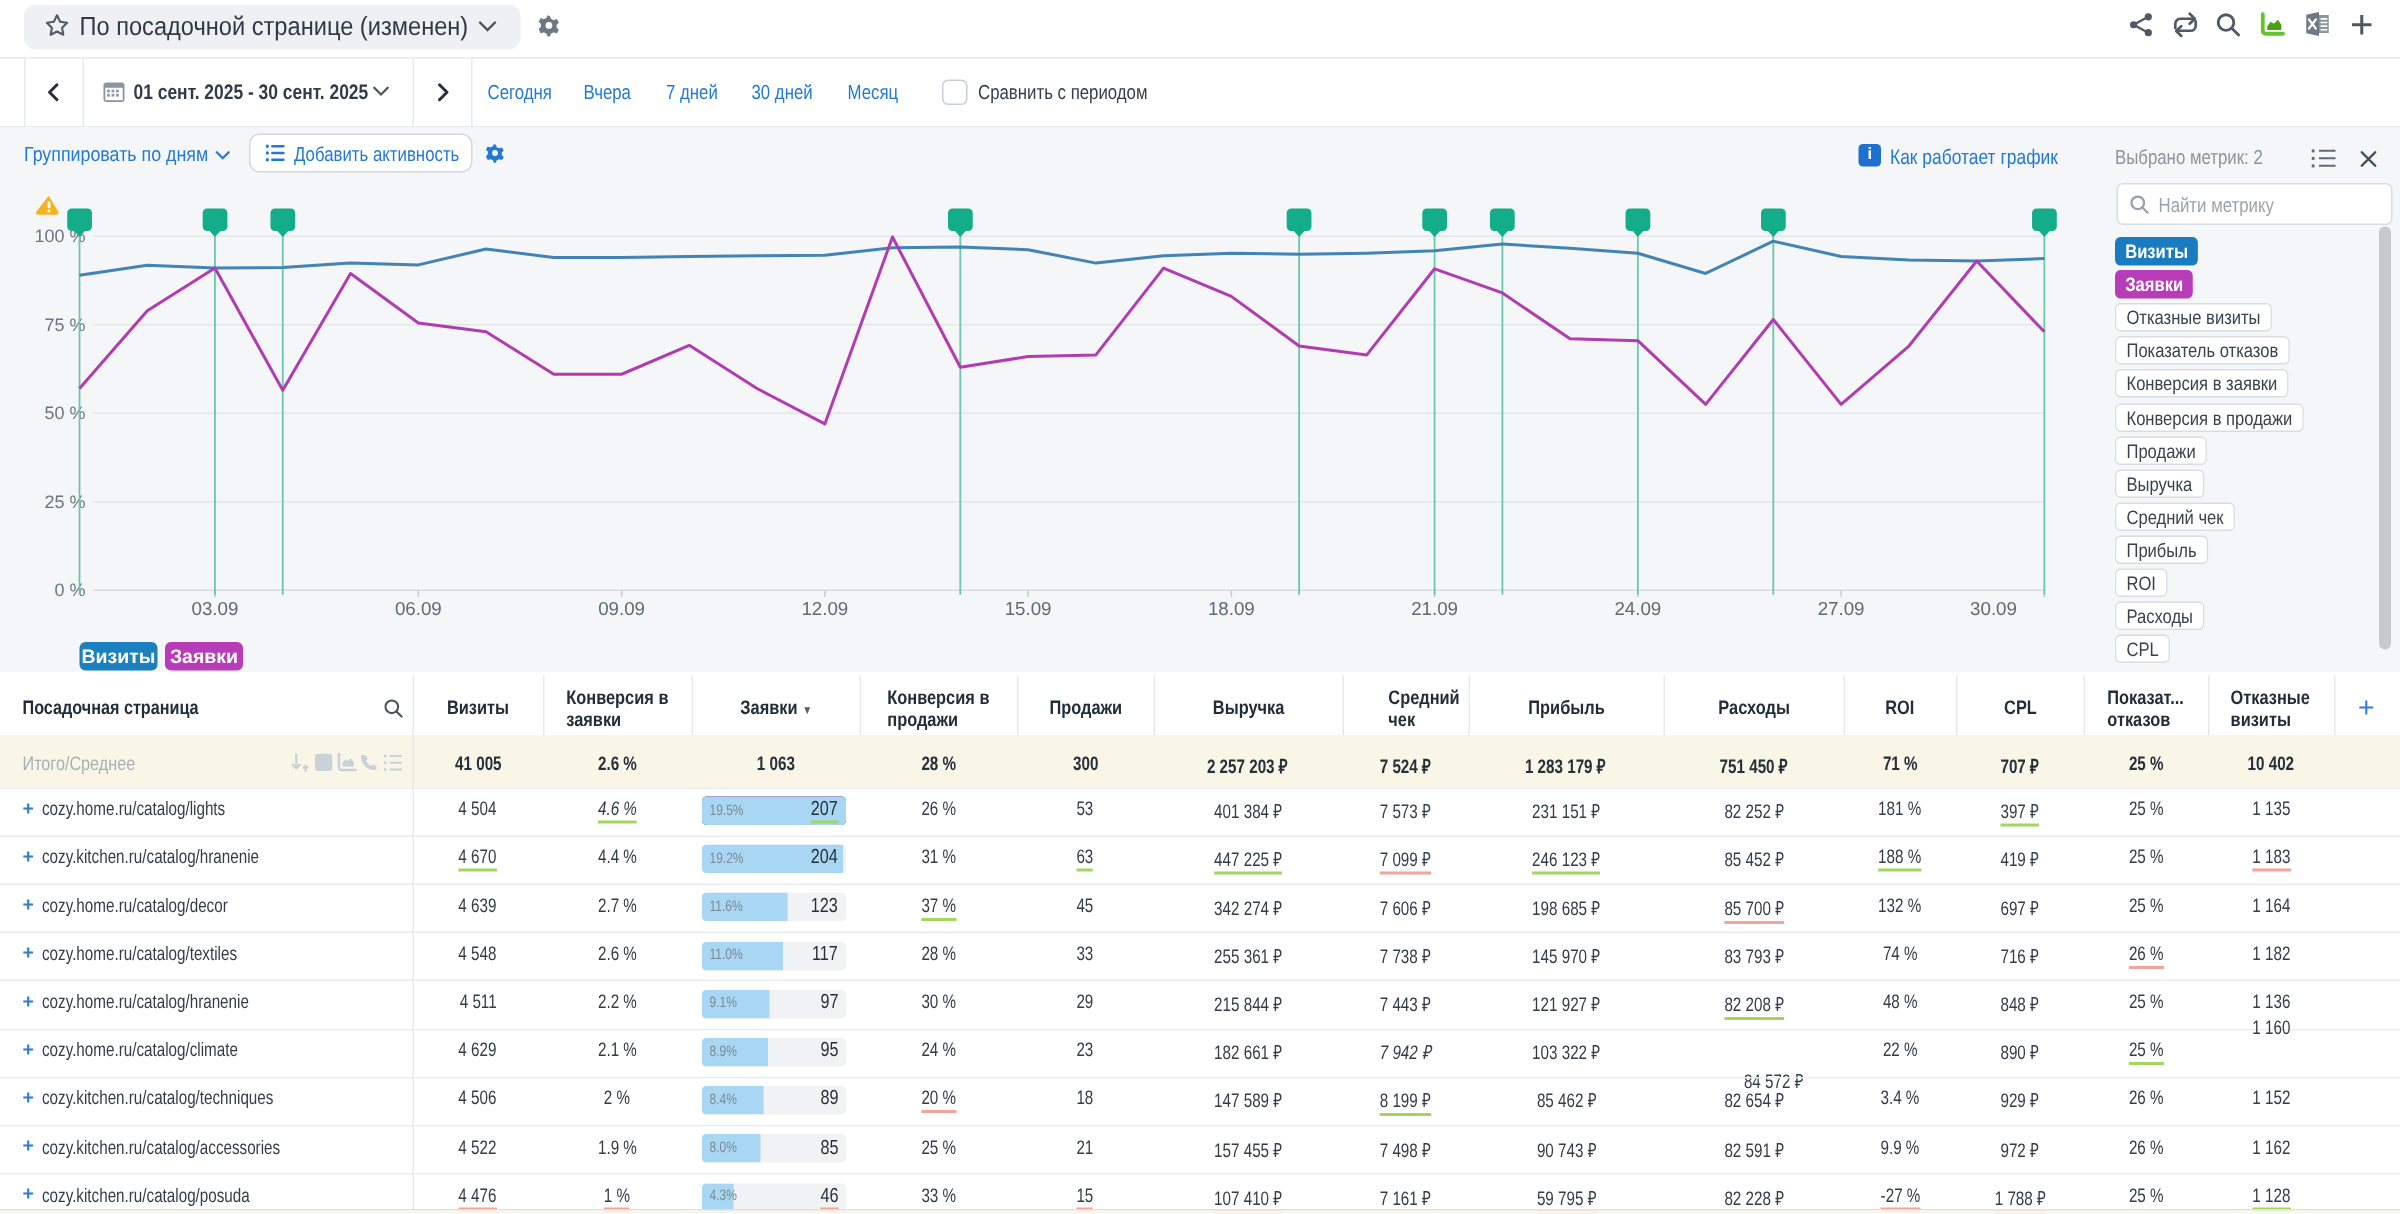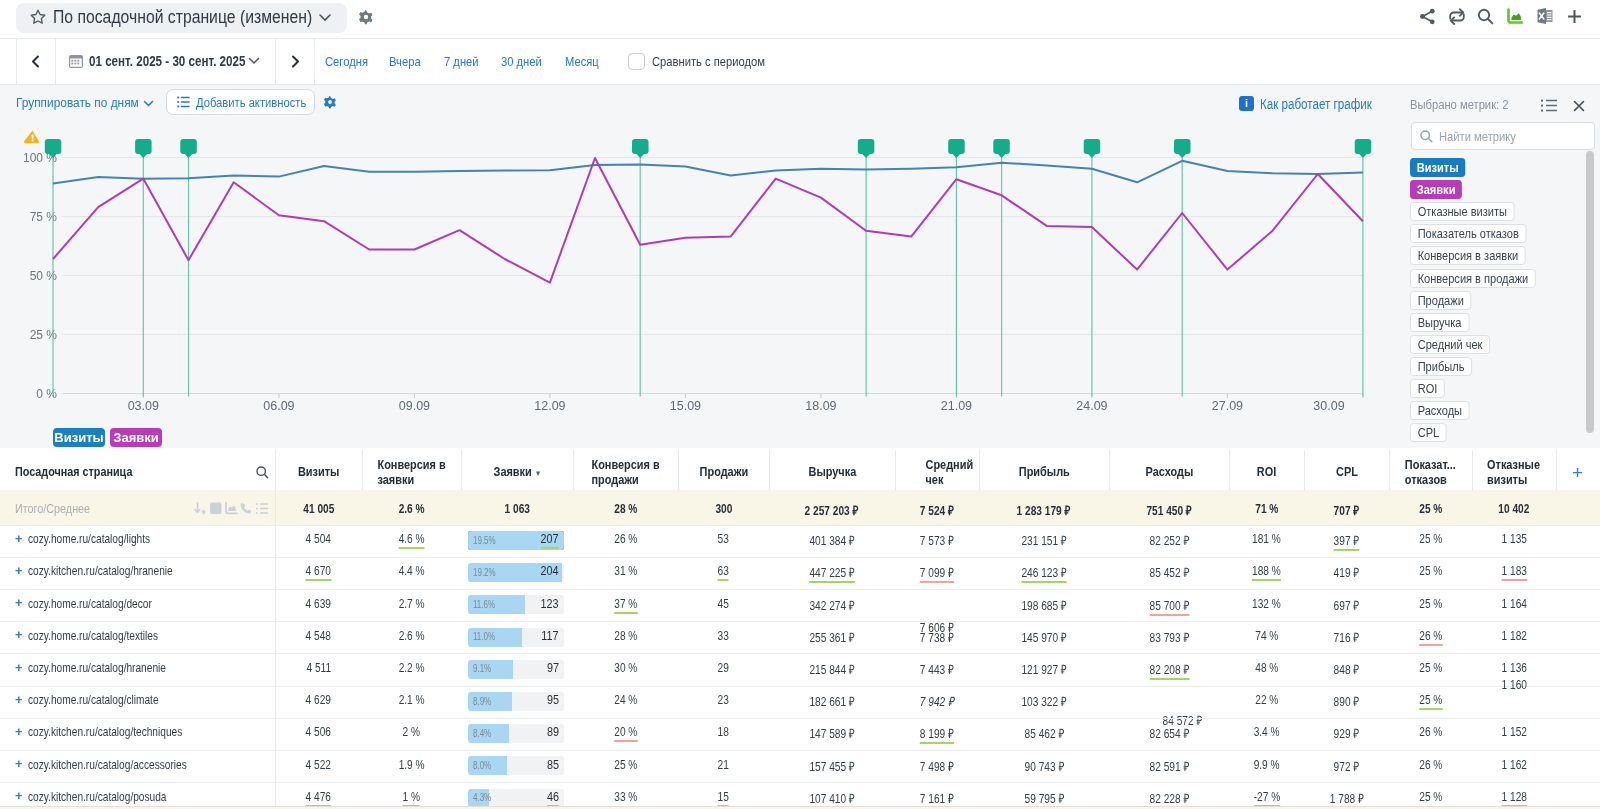--- a/index.html
+++ b/index.html
@@ -299,21 +299,21 @@
 <div class="cellb sxc" style="left:979px;top:501px;width:130px;"><span class="in">1 283 179 ₽</span></div>
 <div class="cellb sxc" style="left:1109px;top:501px;width:120px;"><span class="in">751 450 ₽</span></div>
 <div class="cellb sxc" style="left:1229px;top:501px;width:75px;"><span class="in">71 %</span></div>
 <div class="cellb sxc" style="left:1304px;top:501px;width:85px;"><span class="in">707 ₽</span></div>
 <div class="cellb sxc" style="left:1389px;top:501px;width:83px;"><span class="in">25 %</span></div>
 <div class="cellb sxc" style="left:1472px;top:501px;width:84px;"><span class="in">10 402</span></div>
 <div class="hline" style="left:0;top:524.5px;width:1600px;background:#ebedef;"></div>
 <div class="abs" style="left:15px;top:530.7px;font-size:13px;font-weight:bold;color:#2d7fd0;">+</div>
 <div class="abs" style="left:28px;top:531.2px;font-size:13px;color:#333d47;white-space:nowrap;transform:scaleX(0.78);transform-origin:0 50%;">cozy.home.ru/catalog/lights</div>
 <div class="cell sxc" style="left:275px;top:531.2px;width:87px;"><span class="in">4 504</span></div>
-<div class="cell sxc" style="left:362px;top:531.2px;width:99px;"><span class="in"><span class="ug">4.6 %</span></span></div>
+<div class="cell sxc" style="left:362px;top:531.2px;width:99px;font-style:italic;"><span class="in"><span class="ug">4.6 %</span></span></div>
 <div class="abs" style="left:468px;top:531.0px;width:95.5px;height:19px;background:#4c1d95;border-radius:3px;overflow:hidden;">
     <div style="position:absolute;left:0;top:0;width:95.5px;height:19px;background:#a9d6f2;"></div>
     <div style="position:absolute;left:5px;top:3.5px;font-size:10px;color:#7c8894;transform:scaleX(0.8);transform-origin:0 50%;">19.5%</div>
   </div>
 <div class="abs" style="left:468px;top:531.2px;width:95.5px;text-align:right;font-size:13.5px;color:#273039;"><span style="margin-right:4.5px;display:inline-block;transform:scaleX(0.8);transform-origin:100% 50%;"><span class="ug">207</span></span></div>
 <div class="cell sxc" style="left:573px;top:531.2px;width:105px;"><span class="in">26 %</span></div>
 <div class="cell sxc" style="left:678px;top:531.2px;width:91px;"><span class="in">53</span></div>
 <div class="cell sxc" style="left:769px;top:531.2px;width:126px;"><span class="in">401 384 ₽</span></div>
 <div class="cell sxc" style="left:895px;top:531.2px;width:84px;"><span class="in">7 573 ₽</span></div>
 <div class="cell sxc" style="left:979px;top:531.2px;width:130px;"><span class="in">231 151 ₽</span></div>
@@ -348,21 +348,21 @@
 <div class="cell sxc" style="left:275px;top:595.6px;width:87px;"><span class="in">4 639</span></div>
 <div class="cell sxc" style="left:362px;top:595.6px;width:99px;"><span class="in">2.7 %</span></div>
 <div class="abs" style="left:468px;top:595.4px;width:95.5px;height:19px;background:#f1f2f3;border-radius:3px;overflow:hidden;">
     <div style="position:absolute;left:0;top:0;width:56.8px;height:19px;background:#a9d6f2;"></div>
     <div style="position:absolute;left:5px;top:3.5px;font-size:10px;color:#7c8894;transform:scaleX(0.8);transform-origin:0 50%;">11.6%</div>
   </div>
 <div class="abs" style="left:468px;top:595.6px;width:95.5px;text-align:right;font-size:13.5px;color:#273039;"><span style="margin-right:4.5px;display:inline-block;transform:scaleX(0.8);transform-origin:100% 50%;">123</span></div>
 <div class="cell sxc" style="left:573px;top:595.6px;width:105px;"><span class="in"><span class="ug">37 %</span></span></div>
 <div class="cell sxc" style="left:678px;top:595.6px;width:91px;"><span class="in">45</span></div>
 <div class="cell sxc" style="left:769px;top:595.6px;width:126px;"><span class="in">342 274 ₽</span></div>
-<div class="cell sxc" style="left:895px;top:595.6px;width:84px;margin-top:22px;"><span class="in">7 606 ₽</span></div>
+<div class="cell sxc" style="left:895px;top:595.6px;width:84px;"><span class="in">7 606 ₽</span></div>
 <div class="cell sxc" style="left:979px;top:595.6px;width:130px;"><span class="in">198 685 ₽</span></div>
 <div class="cell sxc" style="left:1109px;top:595.6px;width:120px;"><span class="in"><span class="ur">85 700 ₽</span></span></div>
 <div class="cell sxc" style="left:1229px;top:595.6px;width:75px;"><span class="in">132 %</span></div>
 <div class="cell sxc" style="left:1304px;top:595.6px;width:85px;"><span class="in">697 ₽</span></div>
 <div class="cell sxc" style="left:1389px;top:595.6px;width:83px;"><span class="in">25 %</span></div>
 <div class="cell sxc" style="left:1472px;top:595.6px;width:84px;"><span class="in">1 164</span></div>
 <div class="hline" style="left:0;top:621.1px;width:1600px;background:#ebedef;"></div>
 <div class="abs" style="left:15px;top:627.3px;font-size:13px;font-weight:bold;color:#2d7fd0;">+</div>
 <div class="abs" style="left:28px;top:627.8px;font-size:13px;color:#333d47;white-space:nowrap;transform:scaleX(0.78);transform-origin:0 50%;">cozy.home.ru/catalog/textiles</div>
 <div class="cell sxc" style="left:275px;top:627.8px;width:87px;"><span class="in">4 548</span></div>

